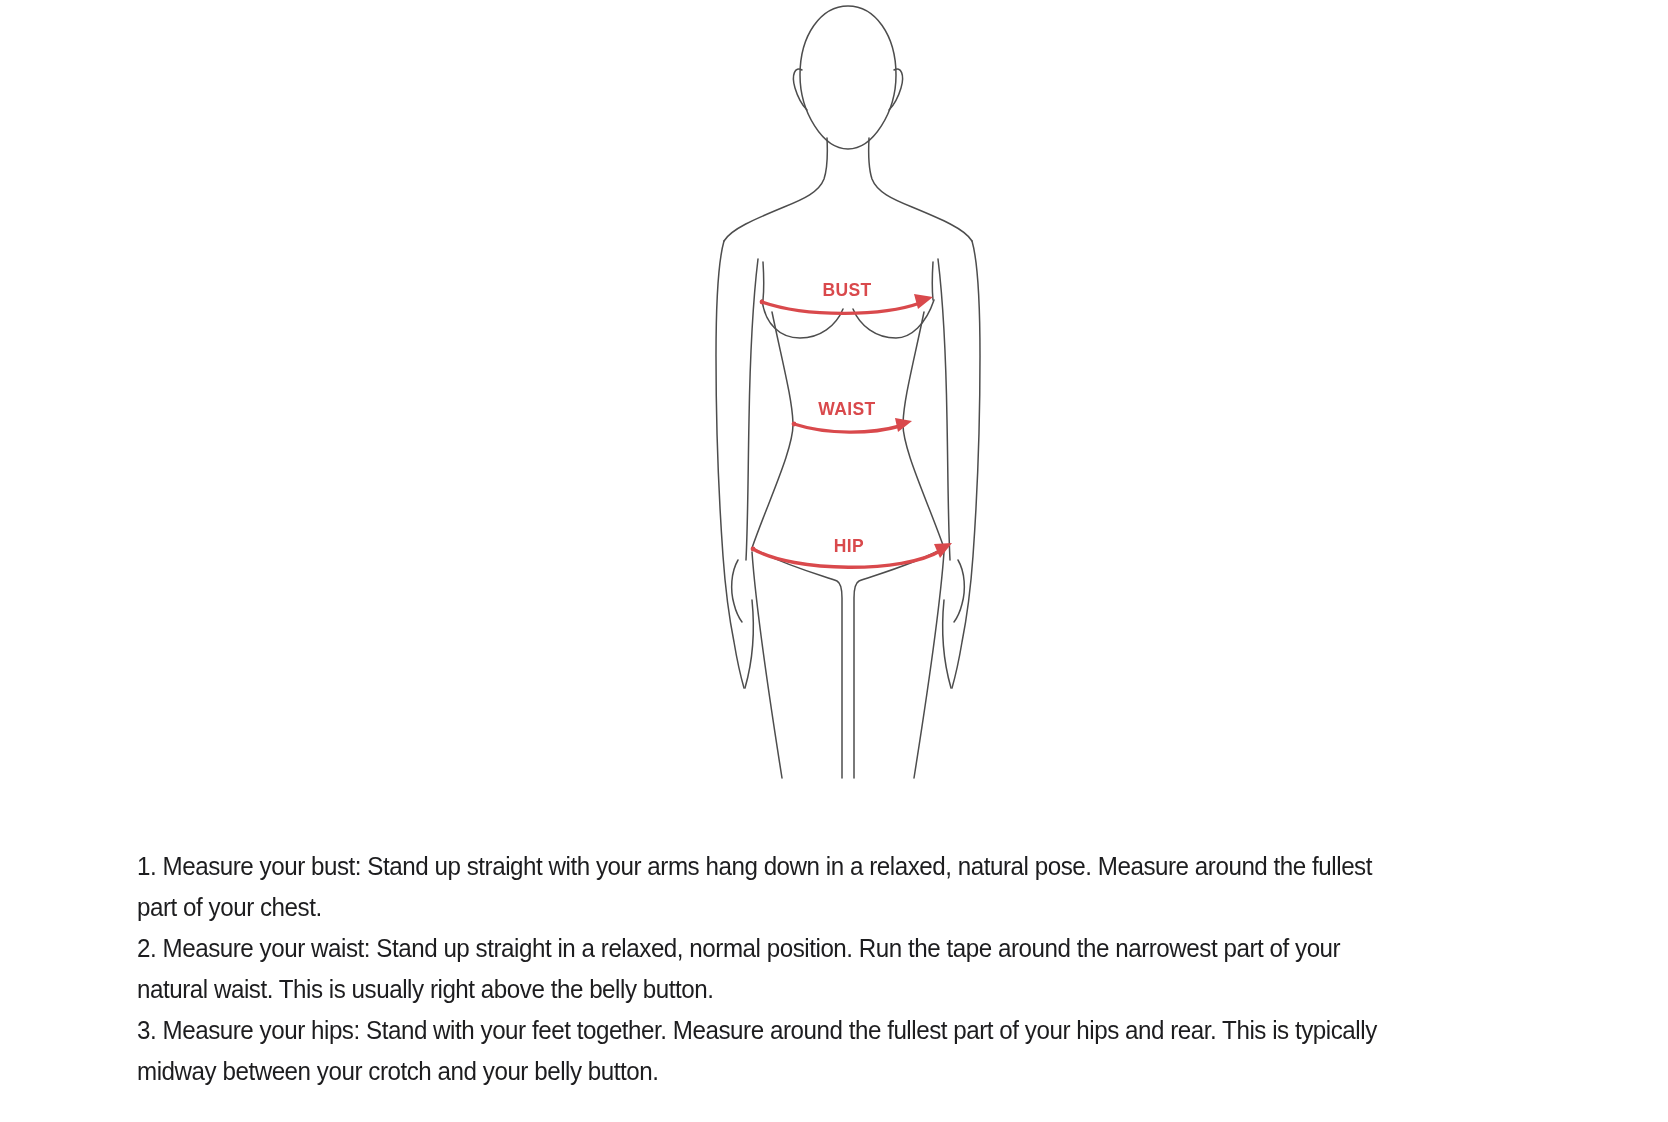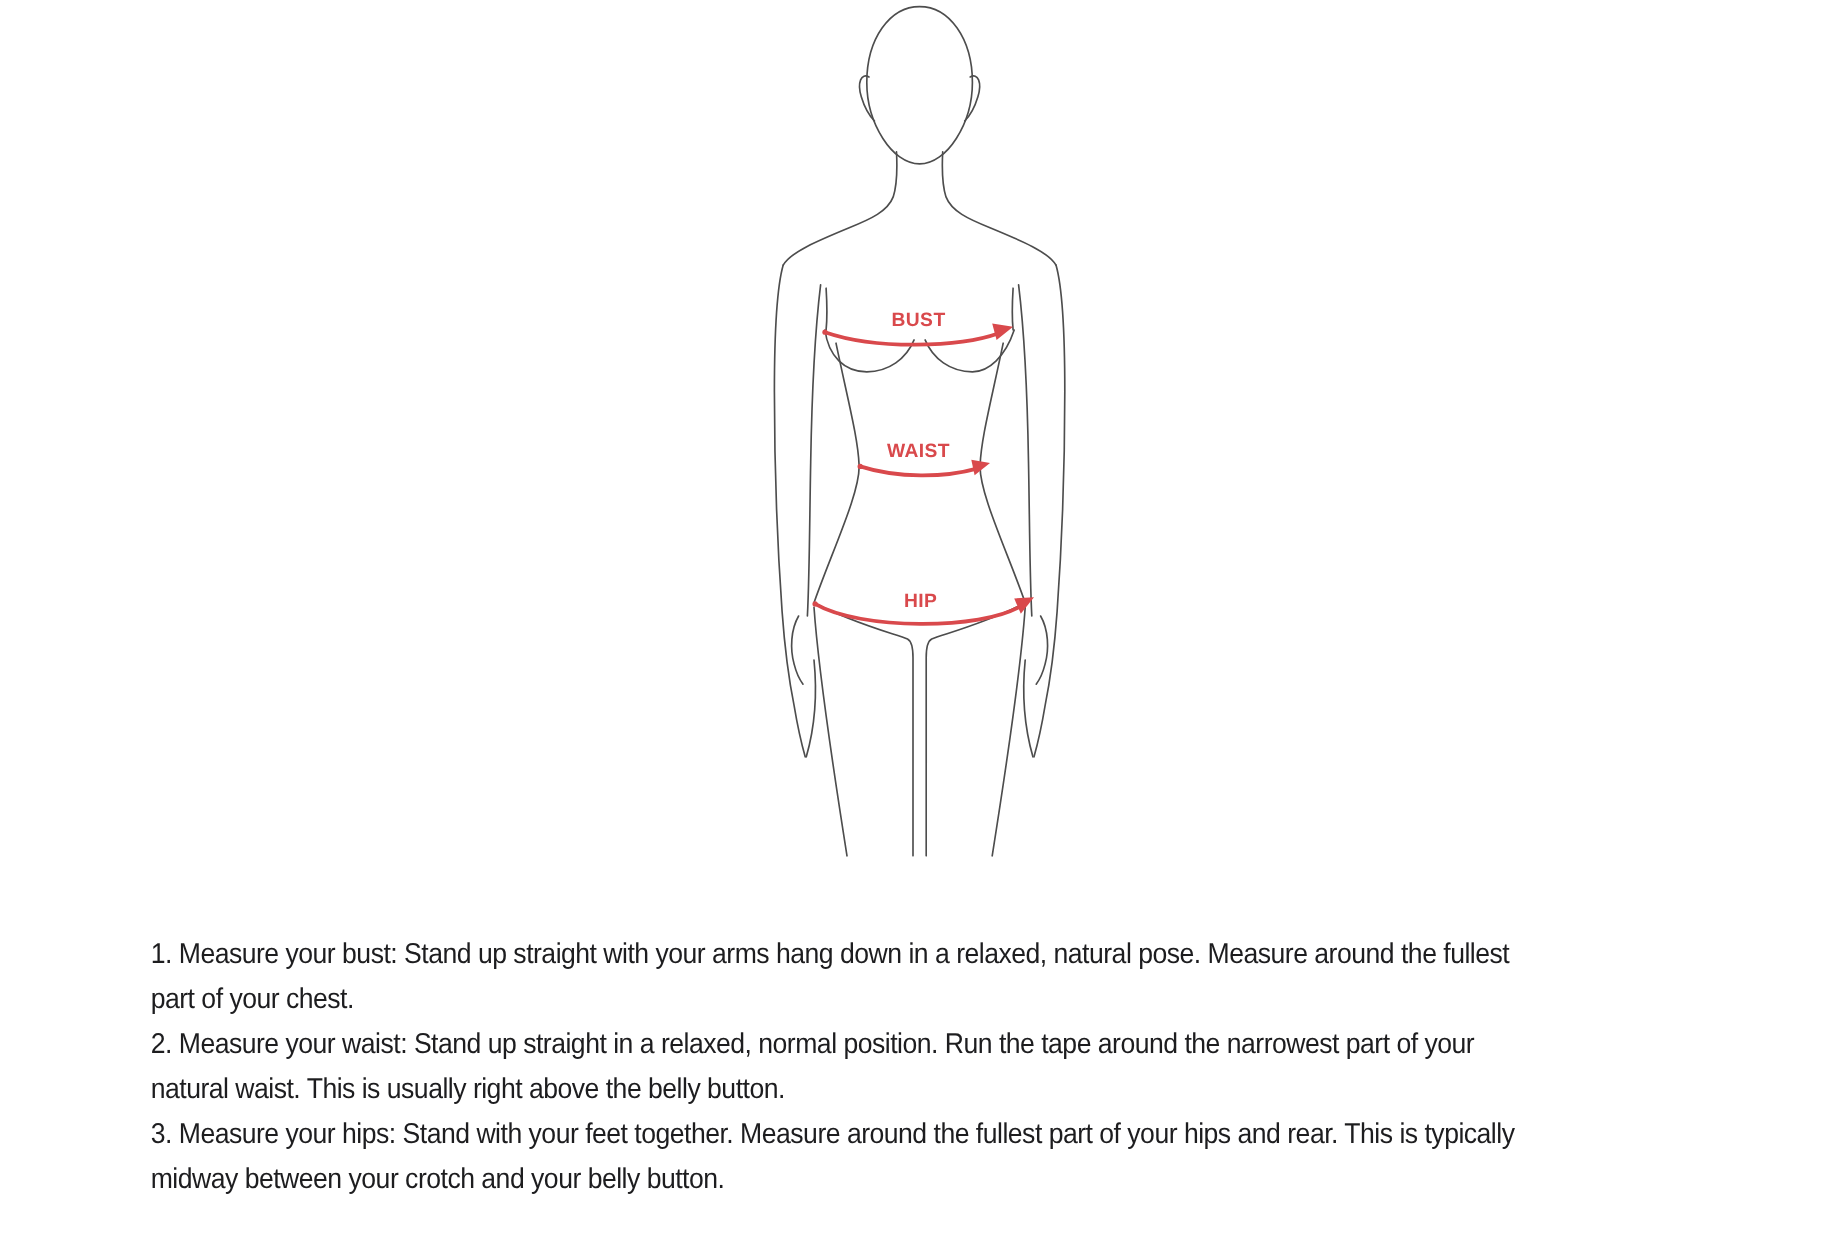--- a/index.html
+++ b/index.html
@@ -9,21 +9,21 @@
   }
   html,body{margin:0;padding:0;}
   body{
     width:1668px;height:1122px;
     background:#ffffff;
     font-family:"Liberation Sans", sans-serif;
     position:relative;
     overflow:hidden;
   }
   .figure-wrap{
-    position:absolute;left:4px;top:0;width:1492px;height:782px;
+    position:absolute;left:16px;top:0;width:1492px;height:782px;
   }
   .figure-wrap svg{display:block;width:1668px;height:782px;}
   .outline{fill:none;stroke:var(--outline);stroke-width:1.5;stroke-linecap:round;stroke-linejoin:round;}
   .measure{fill:none;stroke:var(--red);stroke-width:3.4;stroke-linecap:round;}
   .measure-arrow{fill:var(--red);stroke:none;}
   .measure-dot{fill:var(--red);stroke:none;}
   .measure-label{
     fill:var(--red);
     font-family:"Liberation Sans", sans-serif;
     font-weight:700;

